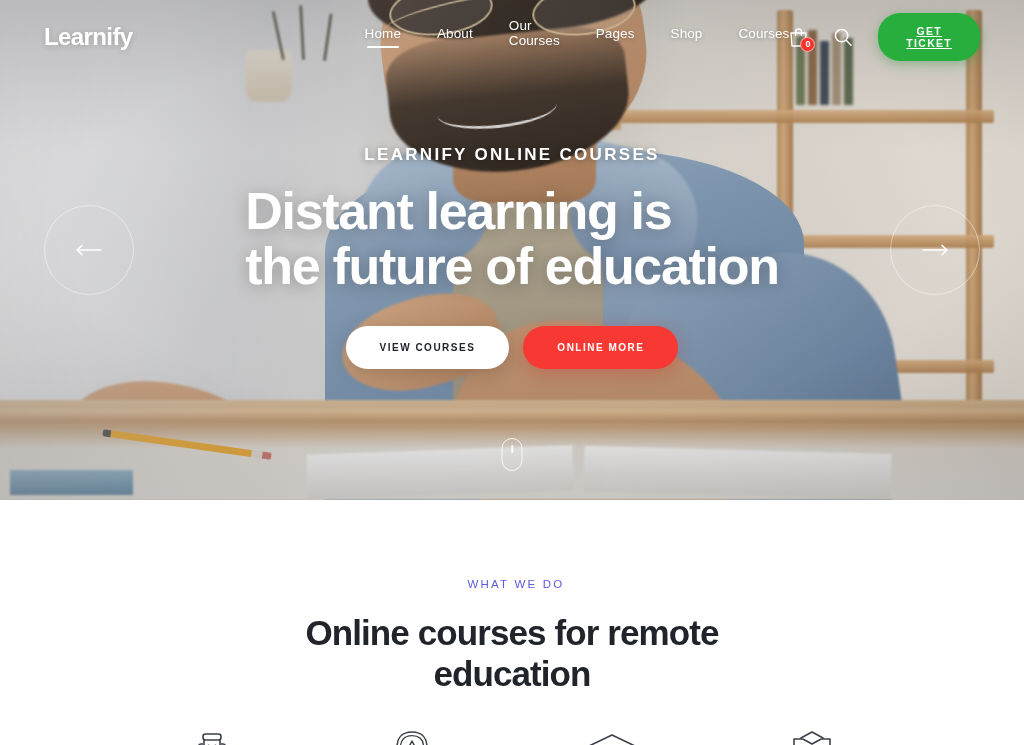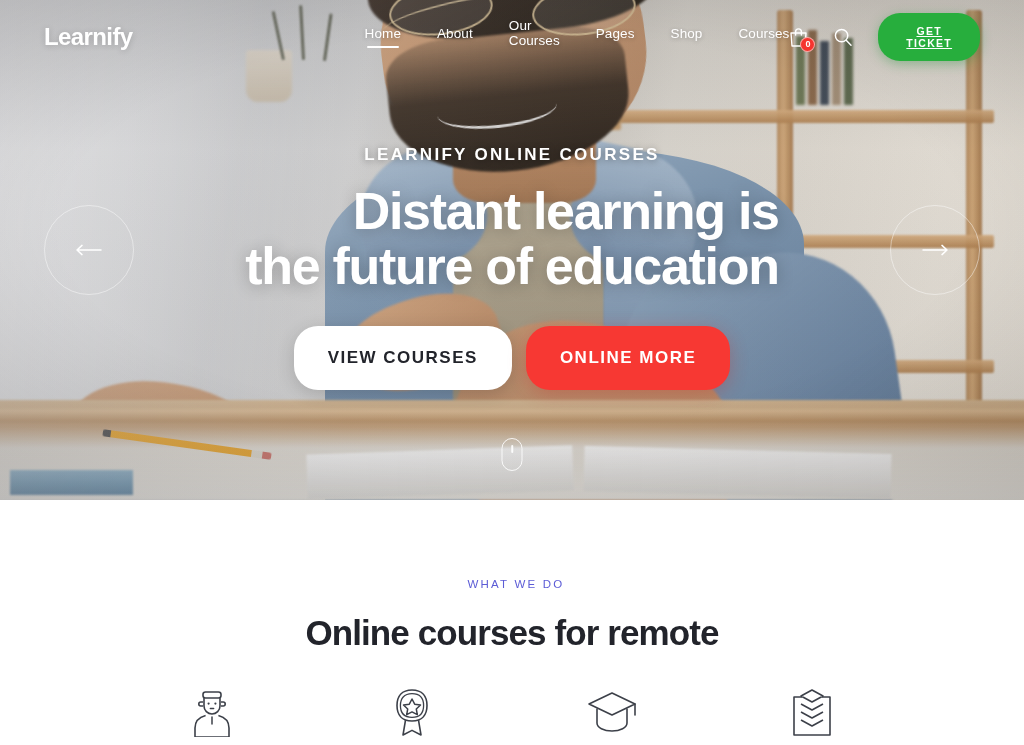--- a/index.html
+++ b/index.html
@@ -250,28 +250,28 @@
   .hero-content {
     position: absolute; left: 0; right: 0; top: 145px;
     display: flex; flex-direction: column; align-items: center; z-index: 30;
   }
   .eyebrow {
     color: #fff; font-size: 17px; font-weight: 700; letter-spacing: 2.3px;
     text-shadow: 0 1px 7px rgba(0,0,0,.4); margin-bottom: 19px;
   }
   .hero-title {
     color: #fff; font-size: 52px; font-weight: 700; line-height: 1.06;
-    letter-spacing: -1.3px; text-align: right;
+    letter-spacing: -1.3px; text-align: left;
     text-shadow: 0 2px 16px rgba(0,0,0,.25);
   }
   .hero-actions { display: flex; gap: 14px; margin-top: 32px; }
   .btn {
     border: none; cursor: pointer; font-family: inherit;
-    font-size: 17px; font-weight: 700; letter-spacing: 1.5px;
-    padding: 22px 34px; border-radius: 24px;
+    font-size: 10px; font-weight: 700; letter-spacing: 1.5px;
+    padding: 16px 34px; border-radius: 24px;
   }
   .btn-light { background: #fff; color: #22242B; box-shadow: 0 4px 18px rgba(0,0,0,.16); }
   .btn-red { background: #F73833; color: #fff; box-shadow: 0 4px 18px rgba(200,40,35,.30); }
 
   .slide-arrow {
     position: absolute; top: 205px; width: 90px; height: 90px;
     border: 1px solid rgba(255,255,255,.45); border-radius: 50%;
     display: flex; align-items: center; justify-content: center;
     cursor: pointer; z-index: 30; color: #fff;
   }
@@ -446,20 +446,21 @@
       </svg>
     </div>
 
     <div class="scroll-mouse"></div>
   </section>
 
   <section class="section">
     <div class="section-eyebrow">WHAT WE DO</div>
     <h2 class="section-title">
       <span>Online courses for remote</span><br>
+      <span>education</span>
     </h2>
 
     <div class="features">
       <div class="feature">
         <svg width="46" height="50" viewBox="0 0 46 50" fill="none">
           <rect x="14" y="5" width="18" height="6" rx="2.5" stroke="#3C4049" stroke-width="1.6"></rect>
           <path d="M15 11v8a8 8 0 0 0 16 0v-8" stroke="#3C4049" stroke-width="1.6"></path>
           <path d="M14 15h-2.2a2 2 0 0 0 0 4H14M32 15h2.2a2 2 0 0 1 0 4H32" stroke="#3C4049" stroke-width="1.6"></path>
           <circle cx="19.6" cy="16.6" r="1.1" fill="#3C4049"></circle>
           <circle cx="26.4" cy="16.6" r="1.1" fill="#3C4049"></circle>

